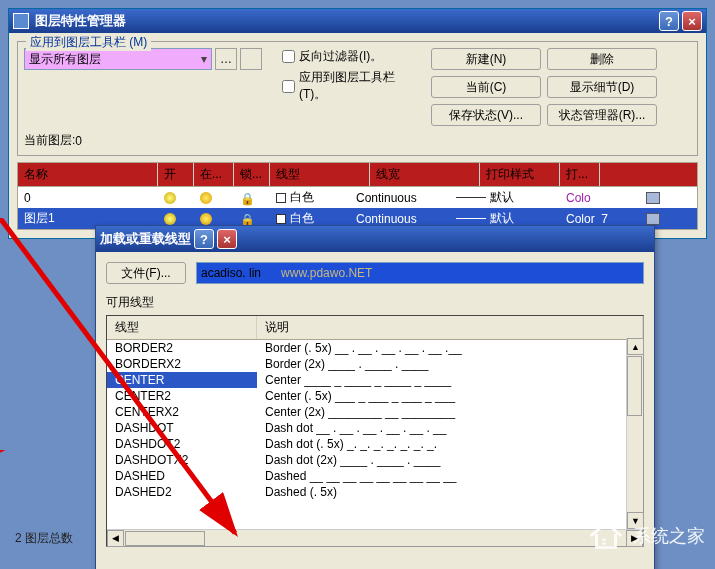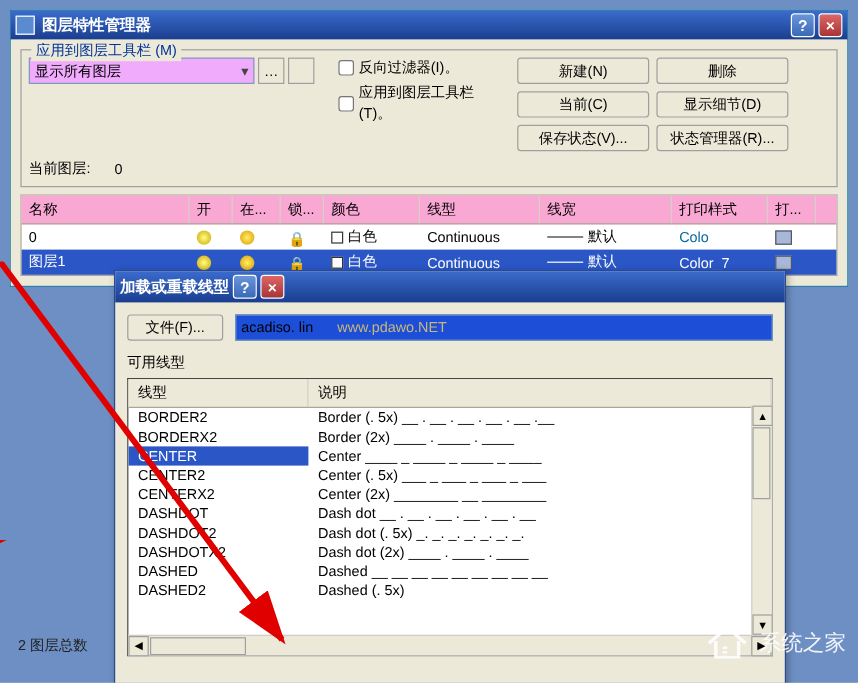--- a/index.html
+++ b/index.html
@@ -23,25 +23,25 @@
     .filter-select .chev { margin-left: auto; color: #444; }
     .small-btn { width: 22px; height: 22px; border: 1px solid #9f9f9f; background: #ece9d8; display: inline-flex; align-items: center; justify-content: center; vertical-align: top; margin-left: 3px; }
 
     .filter-center { flex: 1; padding-left: 10px; }
     .chk-row { display: flex; align-items: center; margin-bottom: 4px; }
     .chk-row input { margin-right: 4px; }
 
     .filter-right { flex: 0 0 260px; display: flex; flex-wrap: wrap; gap: 6px; }
     .win-btn { min-width: 110px; height: 22px; border: 1px solid #9f9f9f; background: #ece9d8; border-radius: 3px; display: inline-flex; align-items: center; justify-content: center; padding: 0 8px; cursor: pointer; }
 
-    .current-layer { display: flex; align-items: center; gap: 20px; margin-top: 6px; }
+    .current-layer { display: flex; align-items: center; gap: 0; margin-top: 6px; }
 
     
     .layer-table-wrap { border: 1px solid #aca593; margin-top: 6px; background: #fff; }
-    .lt-header { display: flex; background: #f9a8d4; border-bottom: 1px solid #aca593; }
+    .lt-header { display: flex; background: #b91c1c; border-bottom: 1px solid #aca593; }
     .lt-header .col { padding: 3px 6px; border-right: 1px solid #d4d0c8; white-space: nowrap; overflow: hidden; }
     .lt-row { display: flex; }
     .lt-row .col { padding: 2px 6px; white-space: nowrap; overflow: hidden; display: flex; align-items: center; gap: 4px; }
     .lt-row.selected { background: #2a56c6; color: #fff; }
     .c-name { width: 140px; }
     .c-on { width: 36px; }
     .c-freeze { width: 40px; }
     .c-lock { width: 36px; }
     .c-color { width: 80px; }
     .c-ltype { width: 100px; }
@@ -143,21 +143,20 @@
         <span>0</span>
       </div>
     </div>
 
     <div class="layer-table-wrap">
       <div class="lt-header">
         <div class="col c-name">名称</div>
         <div class="col c-on">开</div>
         <div class="col c-freeze">在...</div>
         <div class="col c-lock">锁...</div>
-        <div class="col c-color">颜色</div>
         <div class="col c-ltype">线型</div>
         <div class="col c-lweight">线宽</div>
         <div class="col c-pstyle">打印样式</div>
         <div class="col c-plot">打...</div>
       </div>
       <div class="lt-row">
         <div class="col c-name">0</div>
         <div class="col c-on">
             <span class="bulb"></span>
           </div>
@@ -169,21 +168,21 @@
           </div>
         <div class="col c-color">
             <span class="color-sw"></span>
             <span>白色</span>
           </div>
         <div class="col c-ltype">Continuous</div>
         <div class="col c-lweight">
             <span class="dash-line"></span>
             <span>默认</span>
           </div>
-        <div class="col c-pstyle" style="color:#0369a1">Colo</div>
+        <div class="col c-pstyle" style="color:#a21caf">Colo</div>
         <div class="col c-plot">
             <span class="printer-icon"></span>
           </div>
       </div>
       <div class="lt-row selected">
         <div class="col c-name">图层1</div>
         <div class="col c-on">
             <span class="bulb"></span>
           </div>
         <div class="col c-freeze">

